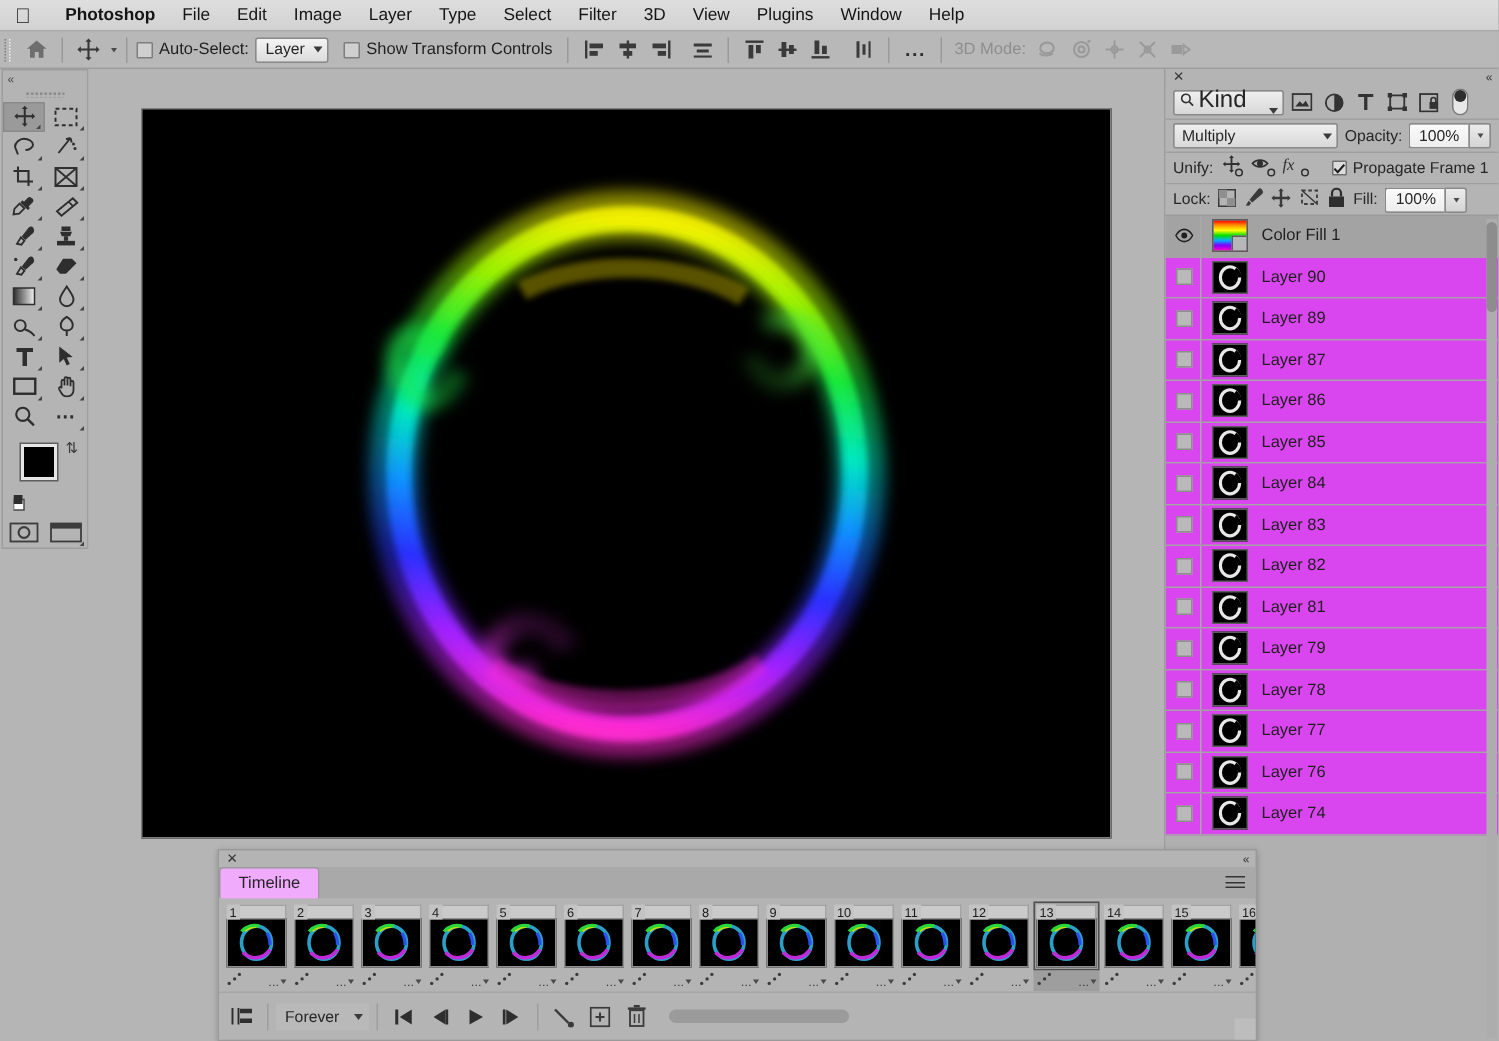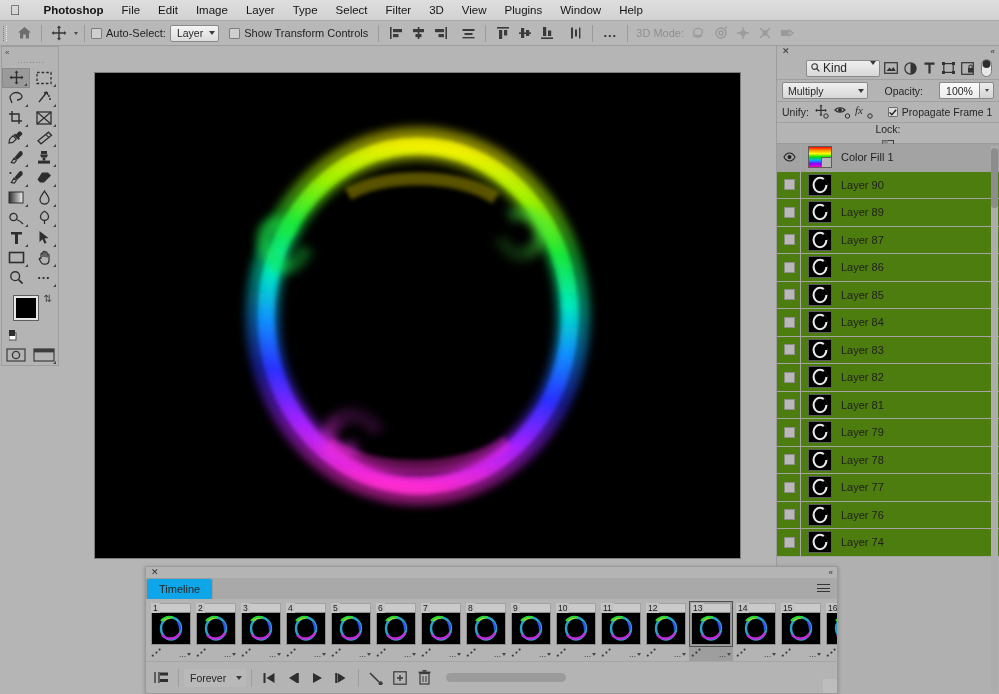--- a/index.html
+++ b/index.html
@@ -101,63 +101,63 @@
     height: 20px; padding: 0 12px; display: flex; align-items: center;
     background: #c0c0c0; font-size: 11px; color: #1c1c1c;
     border-top-left-radius: 3px; border-top-right-radius: 3px;
     border: 1px solid #9a9a9a; border-bottom: none;
   }
   .lp-menu { position: absolute; right: 7px; top: 5px; width: 13px; }
   .lp-menu span { display:block; height:1px; background:#343434; margin-bottom:2.5px; }
   .lp-filter { height: 23px; display: flex; align-items: center; gap: 3px; padding: 0 5px; background: #b4b4b4; border-bottom: 1px solid #a0a0a0; }
   .lp-kind {
     flex: 0 0 74px; height: 17px; background: linear-gradient(#efefef,#d8d8d8);
-    border: 1px solid #8a8a8a; border-radius: 2px; display: flex; align-items: flex-start;
-    padding: 0 3px 0 4px; gap: 3px; font-size: 12px; justify-content: space-between; margin-left: 24px;
+    border: 1px solid #8a8a8a; border-radius: 2px; display: flex; align-items: flex-end;
+    padding: 0 3px 0 4px; gap: 3px; font-size: 16px; justify-content: space-between;
   }
   .fi { width: 18px; height: 18px; display: flex; align-items: center; justify-content: center; }
-  .lp-blend { height: 22px; display: flex; align-items: center; gap: 16px; padding: 0 5px; background:#b4b4b4; border-bottom: 1px solid #a0a0a0;}
+  .lp-blend { height: 22px; display: flex; align-items: center; gap: 4px; padding: 0 5px; background:#b4b4b4; border-bottom: 1px solid #a0a0a0;}
   .blend-select {
     flex: 1 1 auto; height: 17px; background: linear-gradient(#efefef,#d8d8d8);
     border: 1px solid #8a8a8a; border-radius: 2px; display: flex; align-items: center;
     justify-content: space-between; padding: 0 3px 0 5px; font-size: 10.5px;
   }
   .opacity-box { height: 17px; width: 40px; background: linear-gradient(#fbfbfb,#ededed); border:1px solid #8a8a8a; border-right:none;
     border-top-left-radius:2px; border-bottom-left-radius:2px; display:flex; align-items:center; justify-content:center; font-size:10.5px;}
   .stepper { height: 17px; width: 15px; background: linear-gradient(#ececec,#d4d4d4); border: 1px solid #8a8a8a;
     border-top-right-radius:2px;border-bottom-right-radius:2px; display:flex;align-items:center;justify-content:center;}
   .lp-unify { height: 21px; display: flex; align-items: center; gap: 4px; padding: 0 5px; background:#b4b4b4; border-bottom: 1px solid #a0a0a0;}
-  .lp-lock { height: 21px; display: flex; align-items: center; gap: 5px; padding: 0 5px; background:#b4b4b4; border-bottom: 1px solid #9a9a9a; flex-direction: column;}
+  .lp-lock { height: 21px; display: flex; align-items: center; gap: 5px; padding: 0 5px; background:#b4b4b4; border-bottom: 1px solid #9a9a9a;}
   .chk-on { width: 10px; height: 10px; background: #dcdcdc; border: 1px solid #6f6f6f; border-radius: 1px; display:flex;align-items:center;justify-content:center; }
   .chk-on svg { display:block; }
 
   .layer-list { flex: 1 1 auto; overflow: hidden; position: relative; background: #b0b0b0; }
   .layer-row {
     height: 27.5px; display: flex; align-items: center; gap: 0;
-    border-bottom: 1px solid #a4a4a4; background: #4d7c0f; padding-left: 2px;
+    border-bottom: 1px solid #a4a4a4; background: #d946ef; padding-left: 2px;
   }
   .layer-row.selected { background: #a3a3a3; }
   .eye-cell { width: 22px; height: 27px; display: flex; align-items: center; justify-content: center; border-right: 1px solid #a8a8a8; }
   .eye-empty { width: 11px; height: 11px; border: 1px solid #8d8d8d; background: #b9b9b9; }
   .thumb { width: 24px; height: 22px; margin-left: 7px; background: #000; border: 1px solid #5c5c5c; position: relative; overflow:hidden; flex: 0 0 auto;}
   .thumb.cf { background: linear-gradient(#ff0000 0%,#ff9000 16%,#ffff00 33%,#00e000 50%,#00b0ff 66%,#8000ff 83%,#ff00c0 100%); }
   .thumb-mini { position:absolute; right:-1px; bottom:-1px; width:11px;height:11px;background:#b7b7b7;border:1px solid #5c5c5c; }
   .layer-name { margin-left: 9px; font-size: 11px; color: #1f1f1f; }
   .lp-scroll { position: absolute; right: 1px; top: 2px; bottom: 2px; width: 7px; background: #adadad; }
   .lp-thumbb { position: absolute; right: 1px; top: 4px; width: 7px; height: 60px; background: #8d8d8d; border-radius: 4px; }
 
   
   .timeline {
     position: absolute; left: 145px; top: 566px; width: 693px; height: 128px;
     background: #b4b4b4; border: 1px solid #9a9a9a;
     display: flex; flex-direction: column; box-shadow: 0 1px 4px rgba(0,0,0,.25);
   }
   .tl-topbar { height: 11px; display: flex; align-items: center; justify-content: space-between; padding: 0 5px; }
   .tl-tabrow { height: 21px; display: flex; align-items: flex-end; background: #a9a9a9; position: relative; }
-  .tl-tab { height: 21px; padding: 0 12px; display: flex; align-items: center; background: #0ea5e9; font-size: 11px;
+  .tl-tab { height: 21px; padding: 0 12px; display: flex; align-items: center; background: #f0abfc; font-size: 11px;
     border-top-left-radius: 3px; border-top-right-radius: 3px; border: 1px solid #9a9a9a; border-bottom: none; }
   .tl-menu { position: absolute; right: 7px; top: 6px; width: 13px; }
   .tl-menu span { display:block; height:1px; background:#343434; margin-bottom:2.5px; }
   .frames { flex: 0 0 62px; display: flex; align-items: stretch; overflow: hidden; background: #b4b4b4; padding: 2px 0 0 3px; }
   .frame { width: 44px; margin-right: 1px; display: flex; flex-direction: column; position: relative; flex: 0 0 auto; }
   .frame-inner { border: 1px solid transparent; padding: 1px; }
   .frame.sel .frame-inner { border: 1px solid #4f4f4f; background: #9e9e9e; }
   .frame-num { position: absolute; left: 2px; top: 2px; font-size: 8.5px; background: #c3c3c3; padding: 0 2px; z-index: 3; color:#1b1b1b;}
   .frame-numbar { height: 9px; background: #cacaca; border: 1px solid #a2a2a2; border-bottom: none; }
   .frame-thumb { height: 33px; background: #000; border: 1px solid #8f8f8f; display: flex; align-items: center; justify-content: center; }

